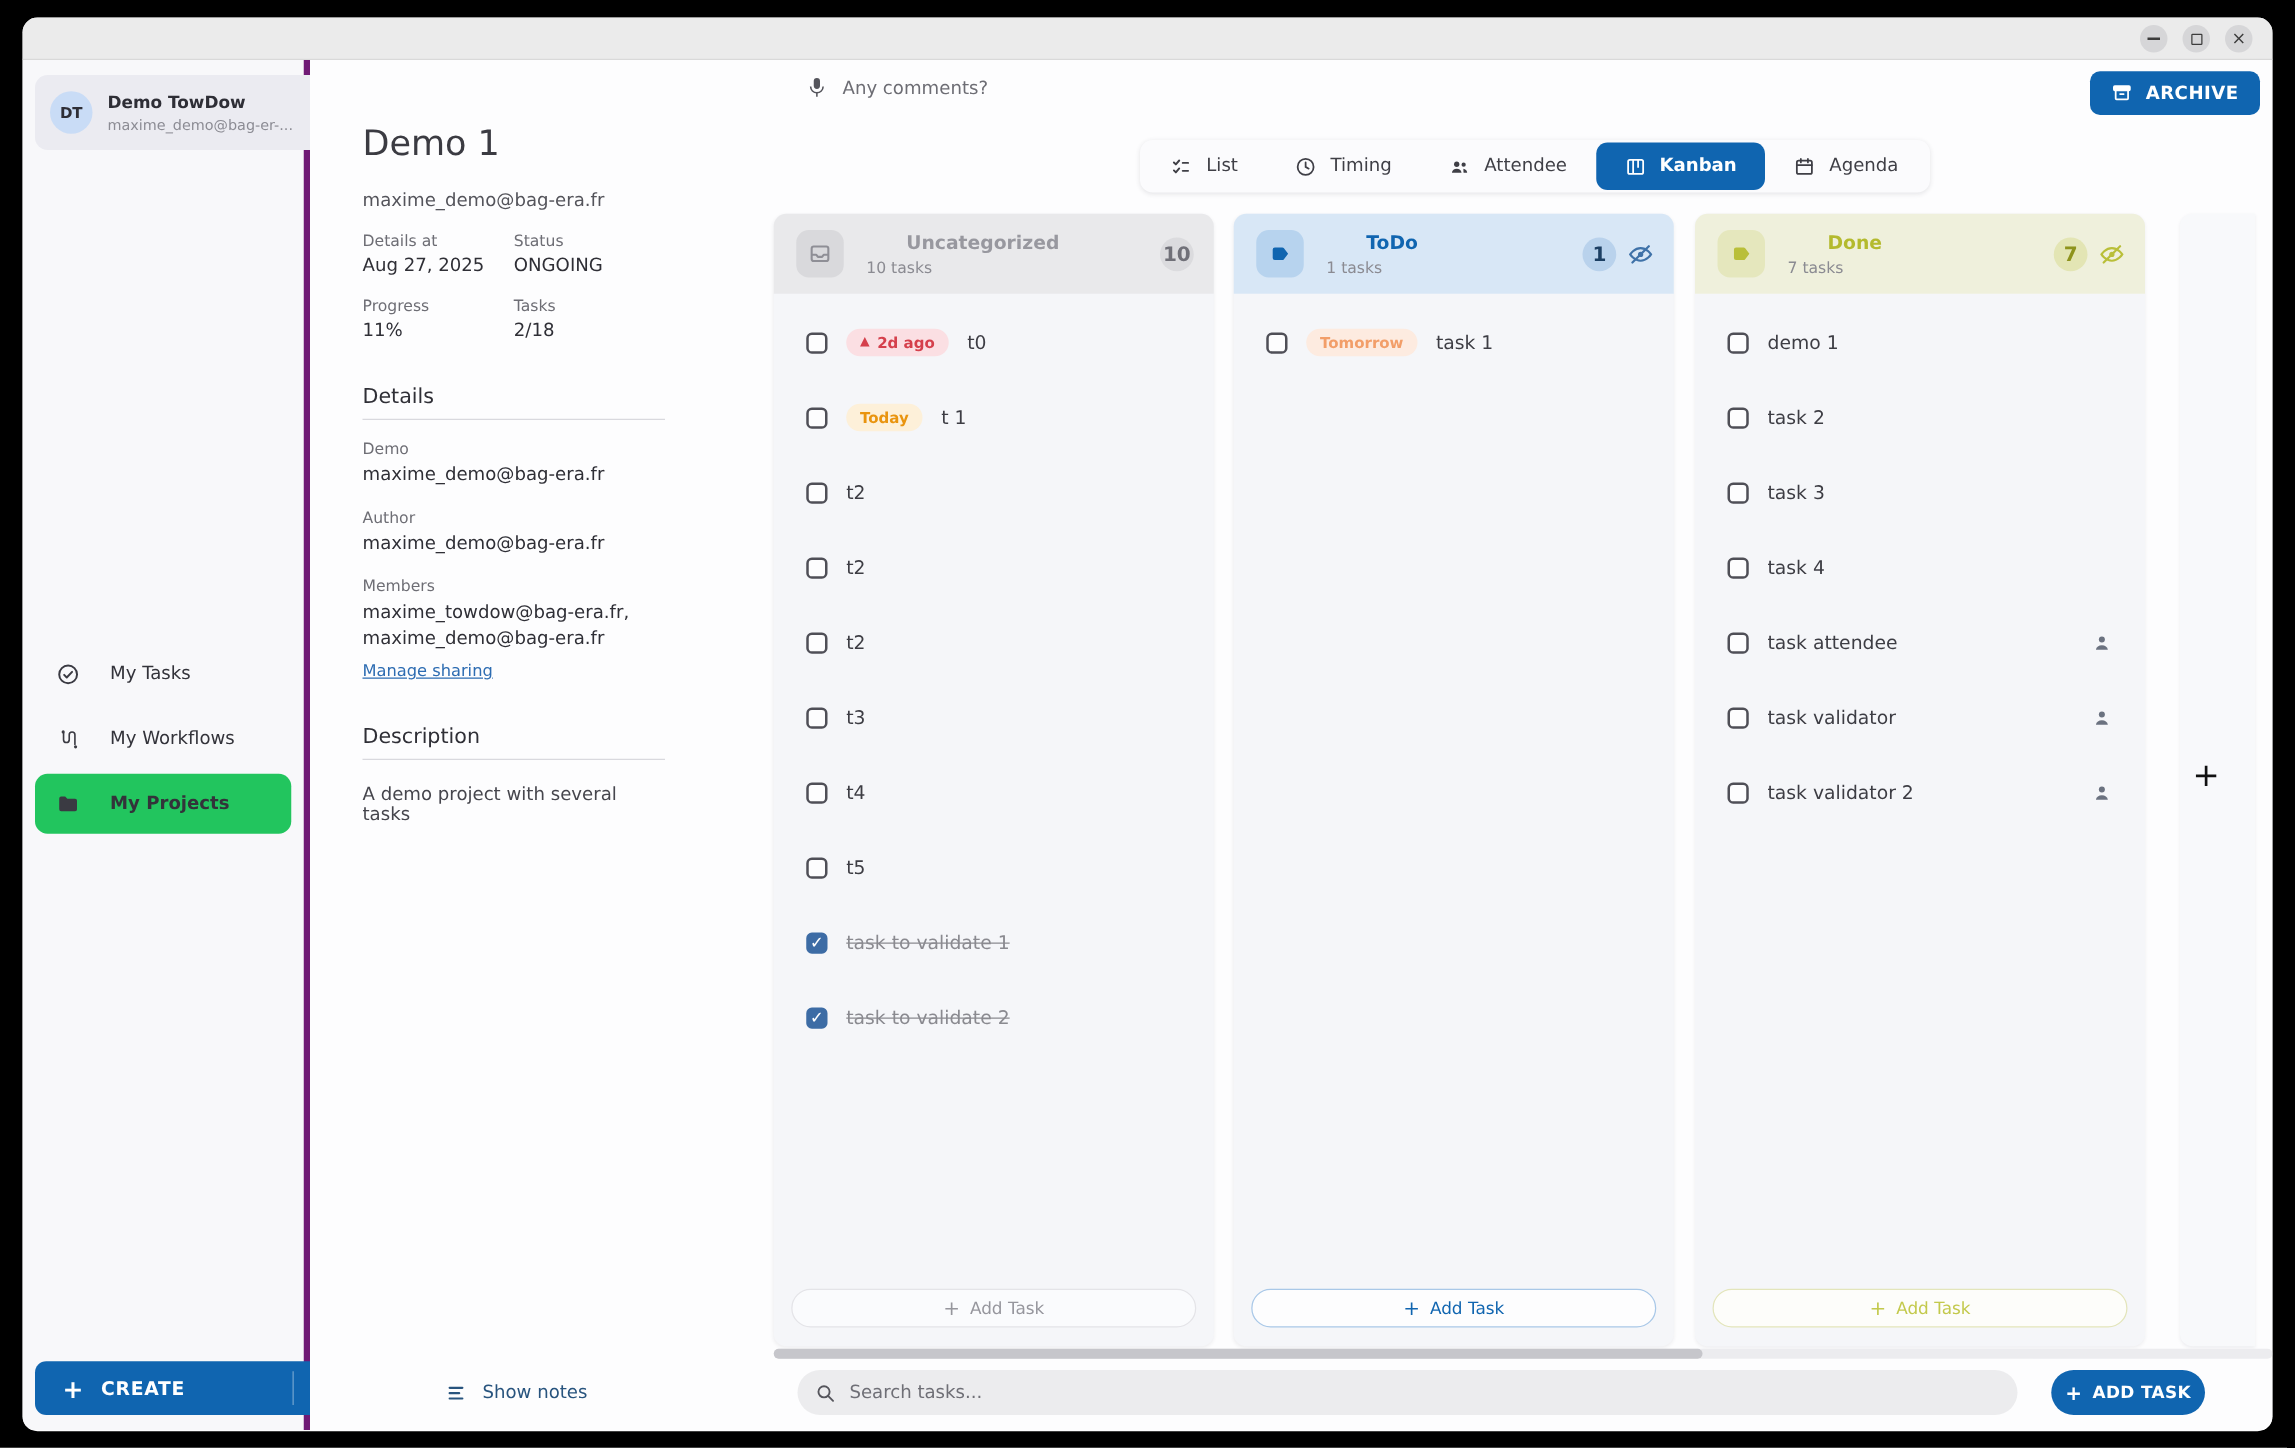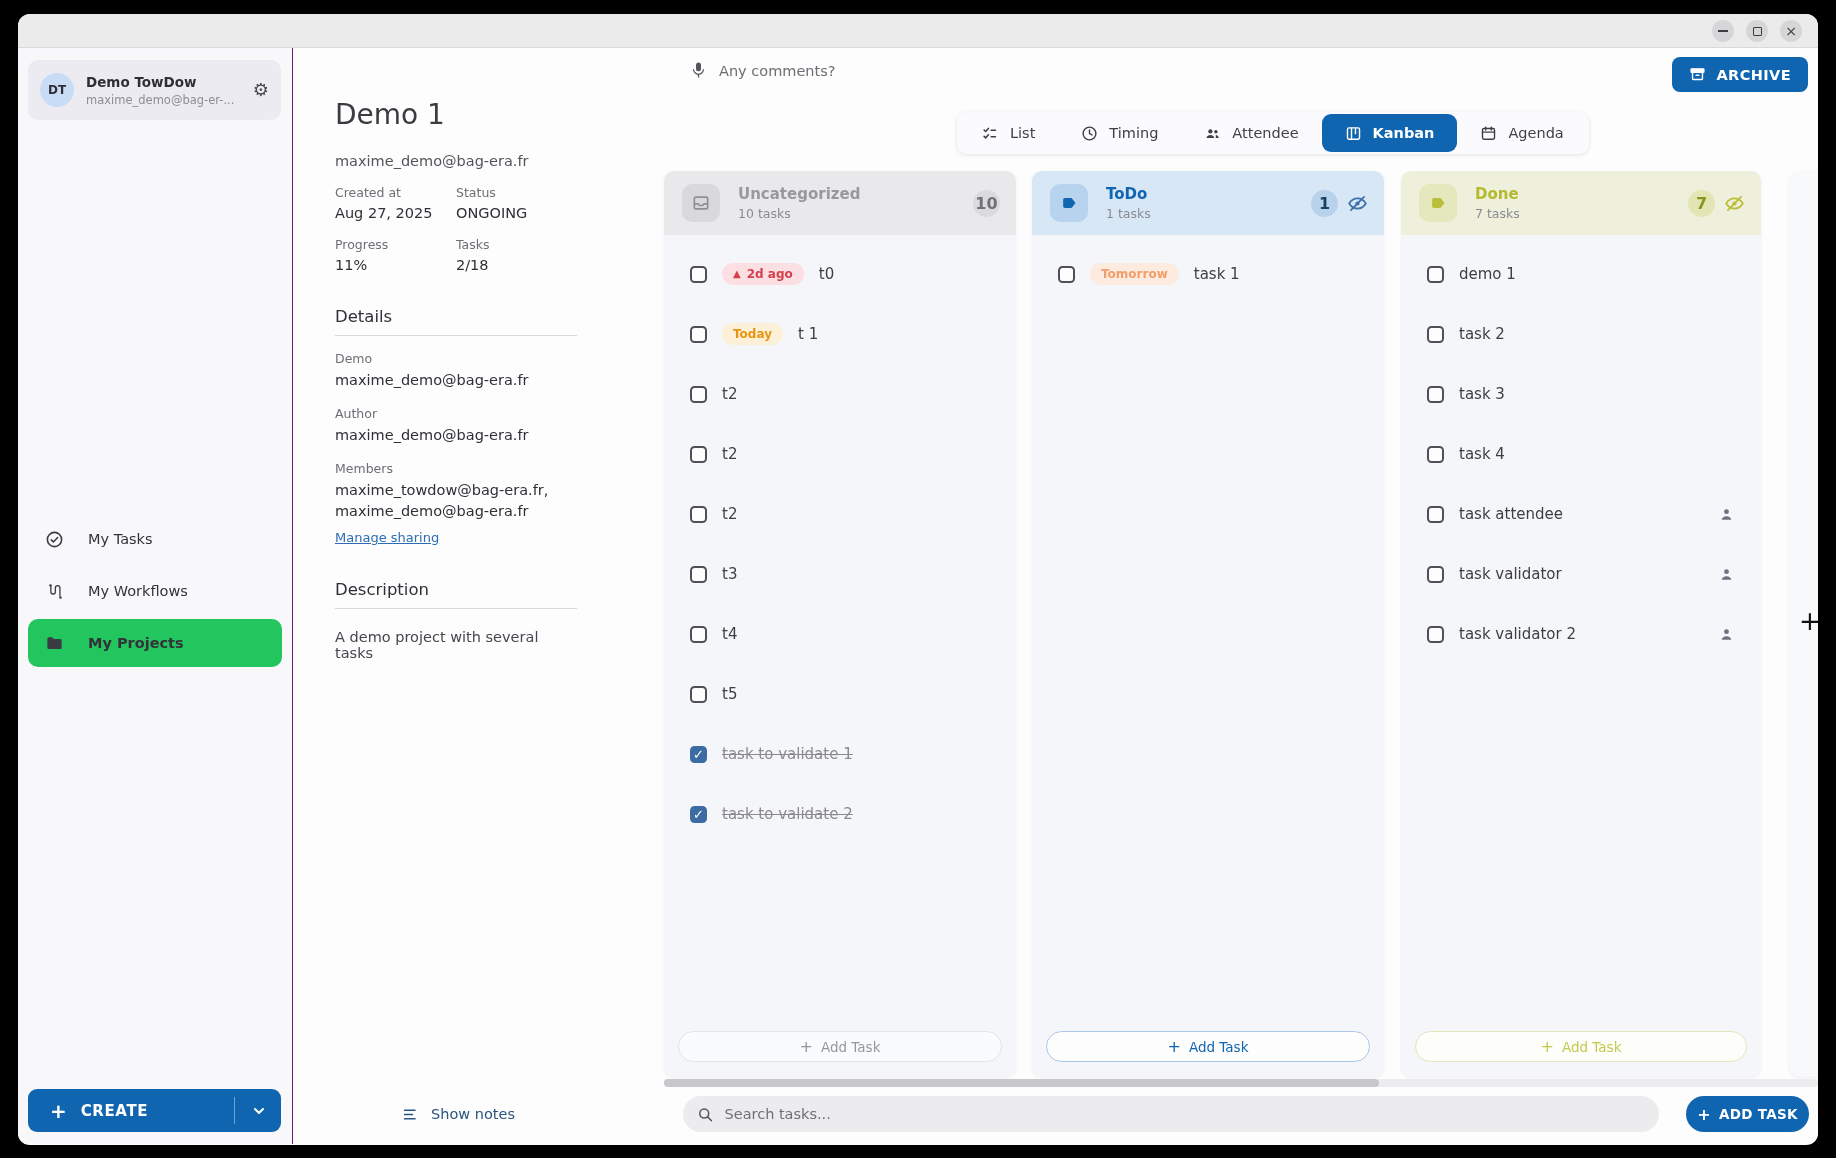--- a/index.html
+++ b/index.html
@@ -10,21 +10,21 @@
   
   .titlebar { height:34px; background:#ebebeb; border-bottom:1px solid #d9d9d9; position:relative; }
   .win-btn { position:absolute; top:6px; width:22px; height:22px; border-radius:50%; background:#d6d6d8; color:#3c3c3c; display:flex; align-items:center; justify-content:center; cursor:default; }
   .win-btn.min { right:84px; } .win-btn.max { right:50px; } .win-btn.close { right:16px; font-size:14px; }
   .glyph-min { display:block; width:10px; height:2px; background:#3c3c3c; }
   .glyph-max { display:block; width:9px; height:9px; border:1.6px solid #3c3c3c; border-radius:1px; }
 
   .content { display:flex; height:1096px; }
 
   
-  .sidebar { width:275px; flex-shrink:0; background:#f8f8fa; border-right:1px solid #701a75; position:relative; }
+  .sidebar { width:230px; flex-shrink:0; background:#f8f8fa; border-right:5px solid #701a75; position:relative; }
   .profile-card { position:absolute; top:12px; left:10px; width:253px; height:60px; background:#ebebf1; border-radius:10px; display:flex; align-items:center; padding:0 12px; }
   .avatar { width:34px; height:34px; border-radius:50%; background:#c9dcf6; color:#2e2e36; font-size:12px; font-weight:bold; display:flex; align-items:center; justify-content:center; flex-shrink:0; }
   .profile-txt { margin-left:12px; min-width:0; }
   .profile-name { font-size:13.5px; font-weight:bold; color:#2e2e36; }
   .profile-email { font-size:11.5px; color:#8c8c94; margin-top:3px; white-space:nowrap; }
   .gear { margin-left:auto; font-size:18px; color:#4a4a52; line-height:1; }
 
   .nav { position:absolute; top:467px; left:10px; right:10px; }
   .nav-item { height:48px; display:flex; align-items:center; gap:24px; padding:0 17px; border-radius:10px; font-size:14.5px; color:#33333a; margin-bottom:4px; }
   .nav-item.active { background:#22c55e; font-weight:600; }
@@ -80,21 +80,21 @@
   .col-head { height:64px; border-radius:10px 10px 0 0; display:flex; align-items:center; padding:0 16px 0 18px; }
   .col-1 .col-head { background:#e9e9eb; }
   .col-2 .col-head { background:#d8e7f6; }
   .col-3 .col-head { background:#eff0dc; }
   .col-ic { width:38px; height:38px; border-radius:10px; display:flex; align-items:center; justify-content:center; flex-shrink:0; }
   .col-1 .col-ic { background:#d9d9dc; color:#8f8f96; }
   .col-2 .col-ic { background:#b7d3ee; color:var(--accent,#1065b0); }
   .col-3 .col-ic { background:#e5e7bd; color:#b9bf39; }
   .col-ic svg { width:20px; height:20px; }
   .col-titles { margin-left:18px; }
-  .col-name { font-size:15px; font-weight:bold; }
+  .col-name { font-size:15px; font-weight:bold;margin-left:32px; }
   .col-1 .col-name { color:#98989f; }
   .col-2 .col-name { color:var(--accent,#1065b0); }
   .col-3 .col-name { color:#b4ba2e; }
   .col-count { font-size:12.5px; color:#8b8b92; margin-top:3px; }
   .col-right { margin-left:auto; display:flex; align-items:center; gap:9px; }
   .col-badge { min-width:27px; height:27px; border-radius:50%; display:flex; align-items:center; justify-content:center; font-size:16px; font-weight:600; }
   .col-1 .col-badge { background:#dbdbde; color:#707078; }
   .col-2 .col-badge { background:#b9d2ec; color:#1c3f63; }
   .col-3 .col-badge { background:#e3e5b4; color:#8e931c; }
   .eye { width:21px; height:21px; }
@@ -283,21 +283,21 @@
           </span>
           <span>Agenda</span>
         </div>
       </div>
 
       <section class="project">
         <h1 class="project-title">Demo 1</h1>
         <div class="project-email">maxime_demo@bag-era.fr</div>
         <div class="fields">
           <div>
-              <div class="f-label">Created at</div>
+              <div class="f-label">Details at</div>
               <div class="f-value">Aug 27, 2025</div>
             </div>
           <div>
               <div class="f-label">Status</div>
               <div class="f-value">ONGOING</div>
             </div>
           <div>
               <div class="f-label">Progress</div>
               <div class="f-value">11%</div>
             </div>

